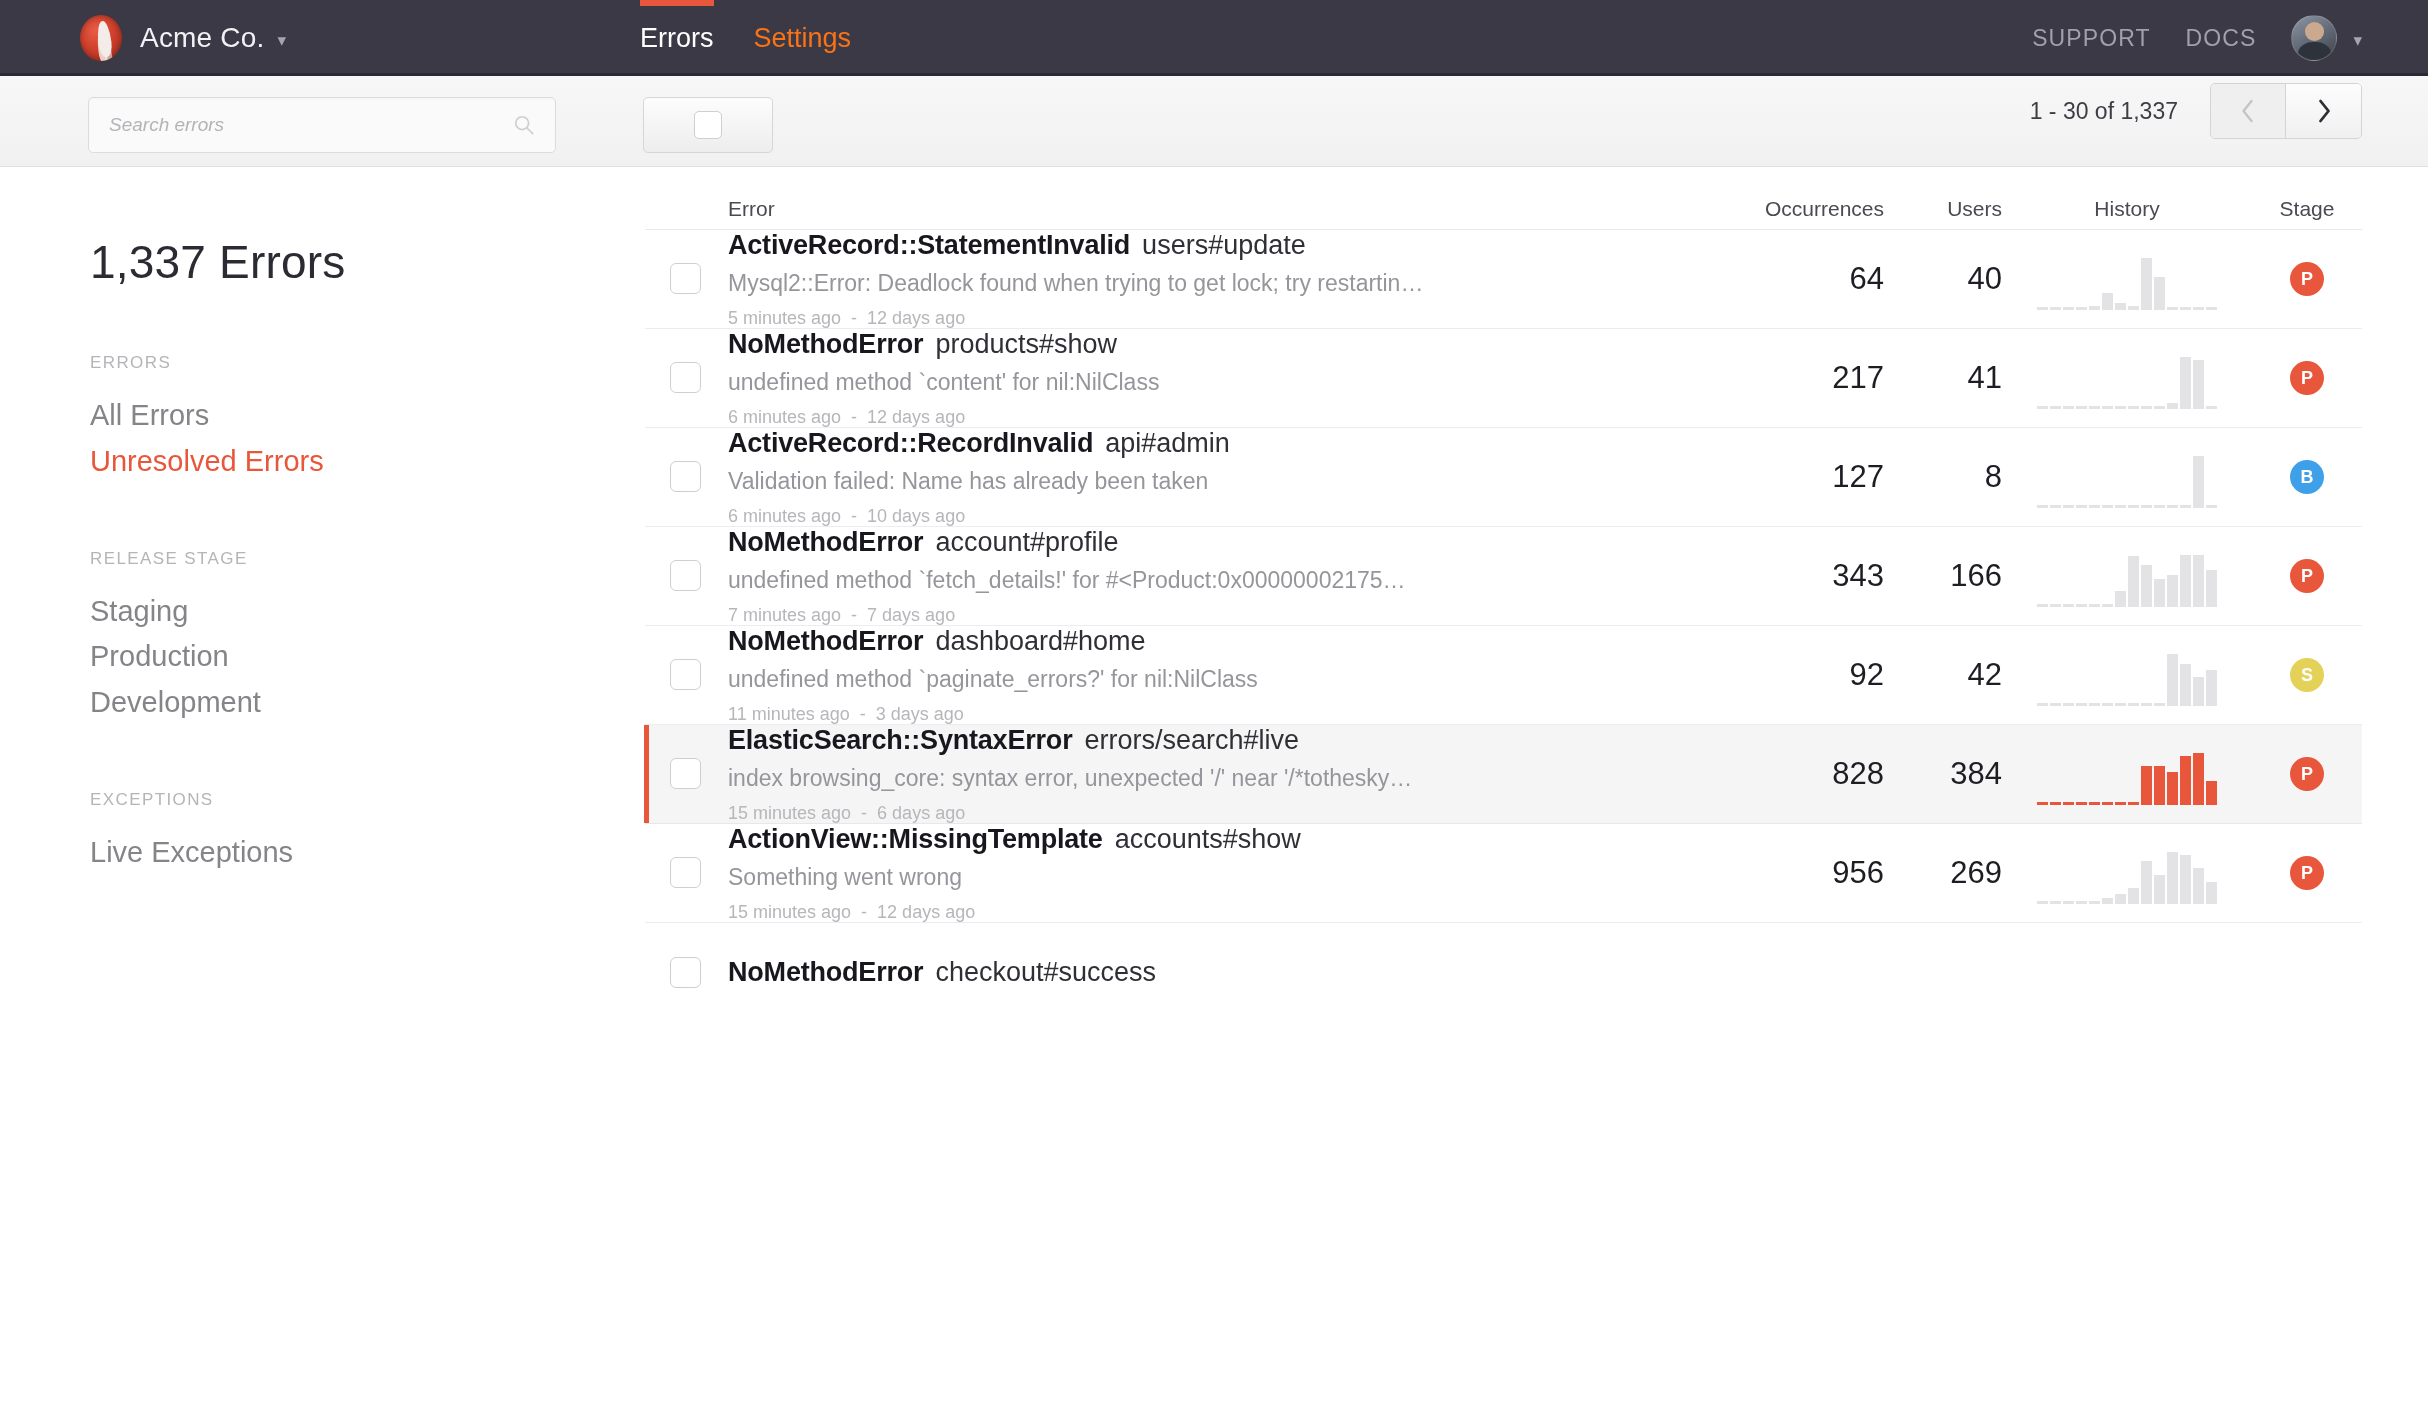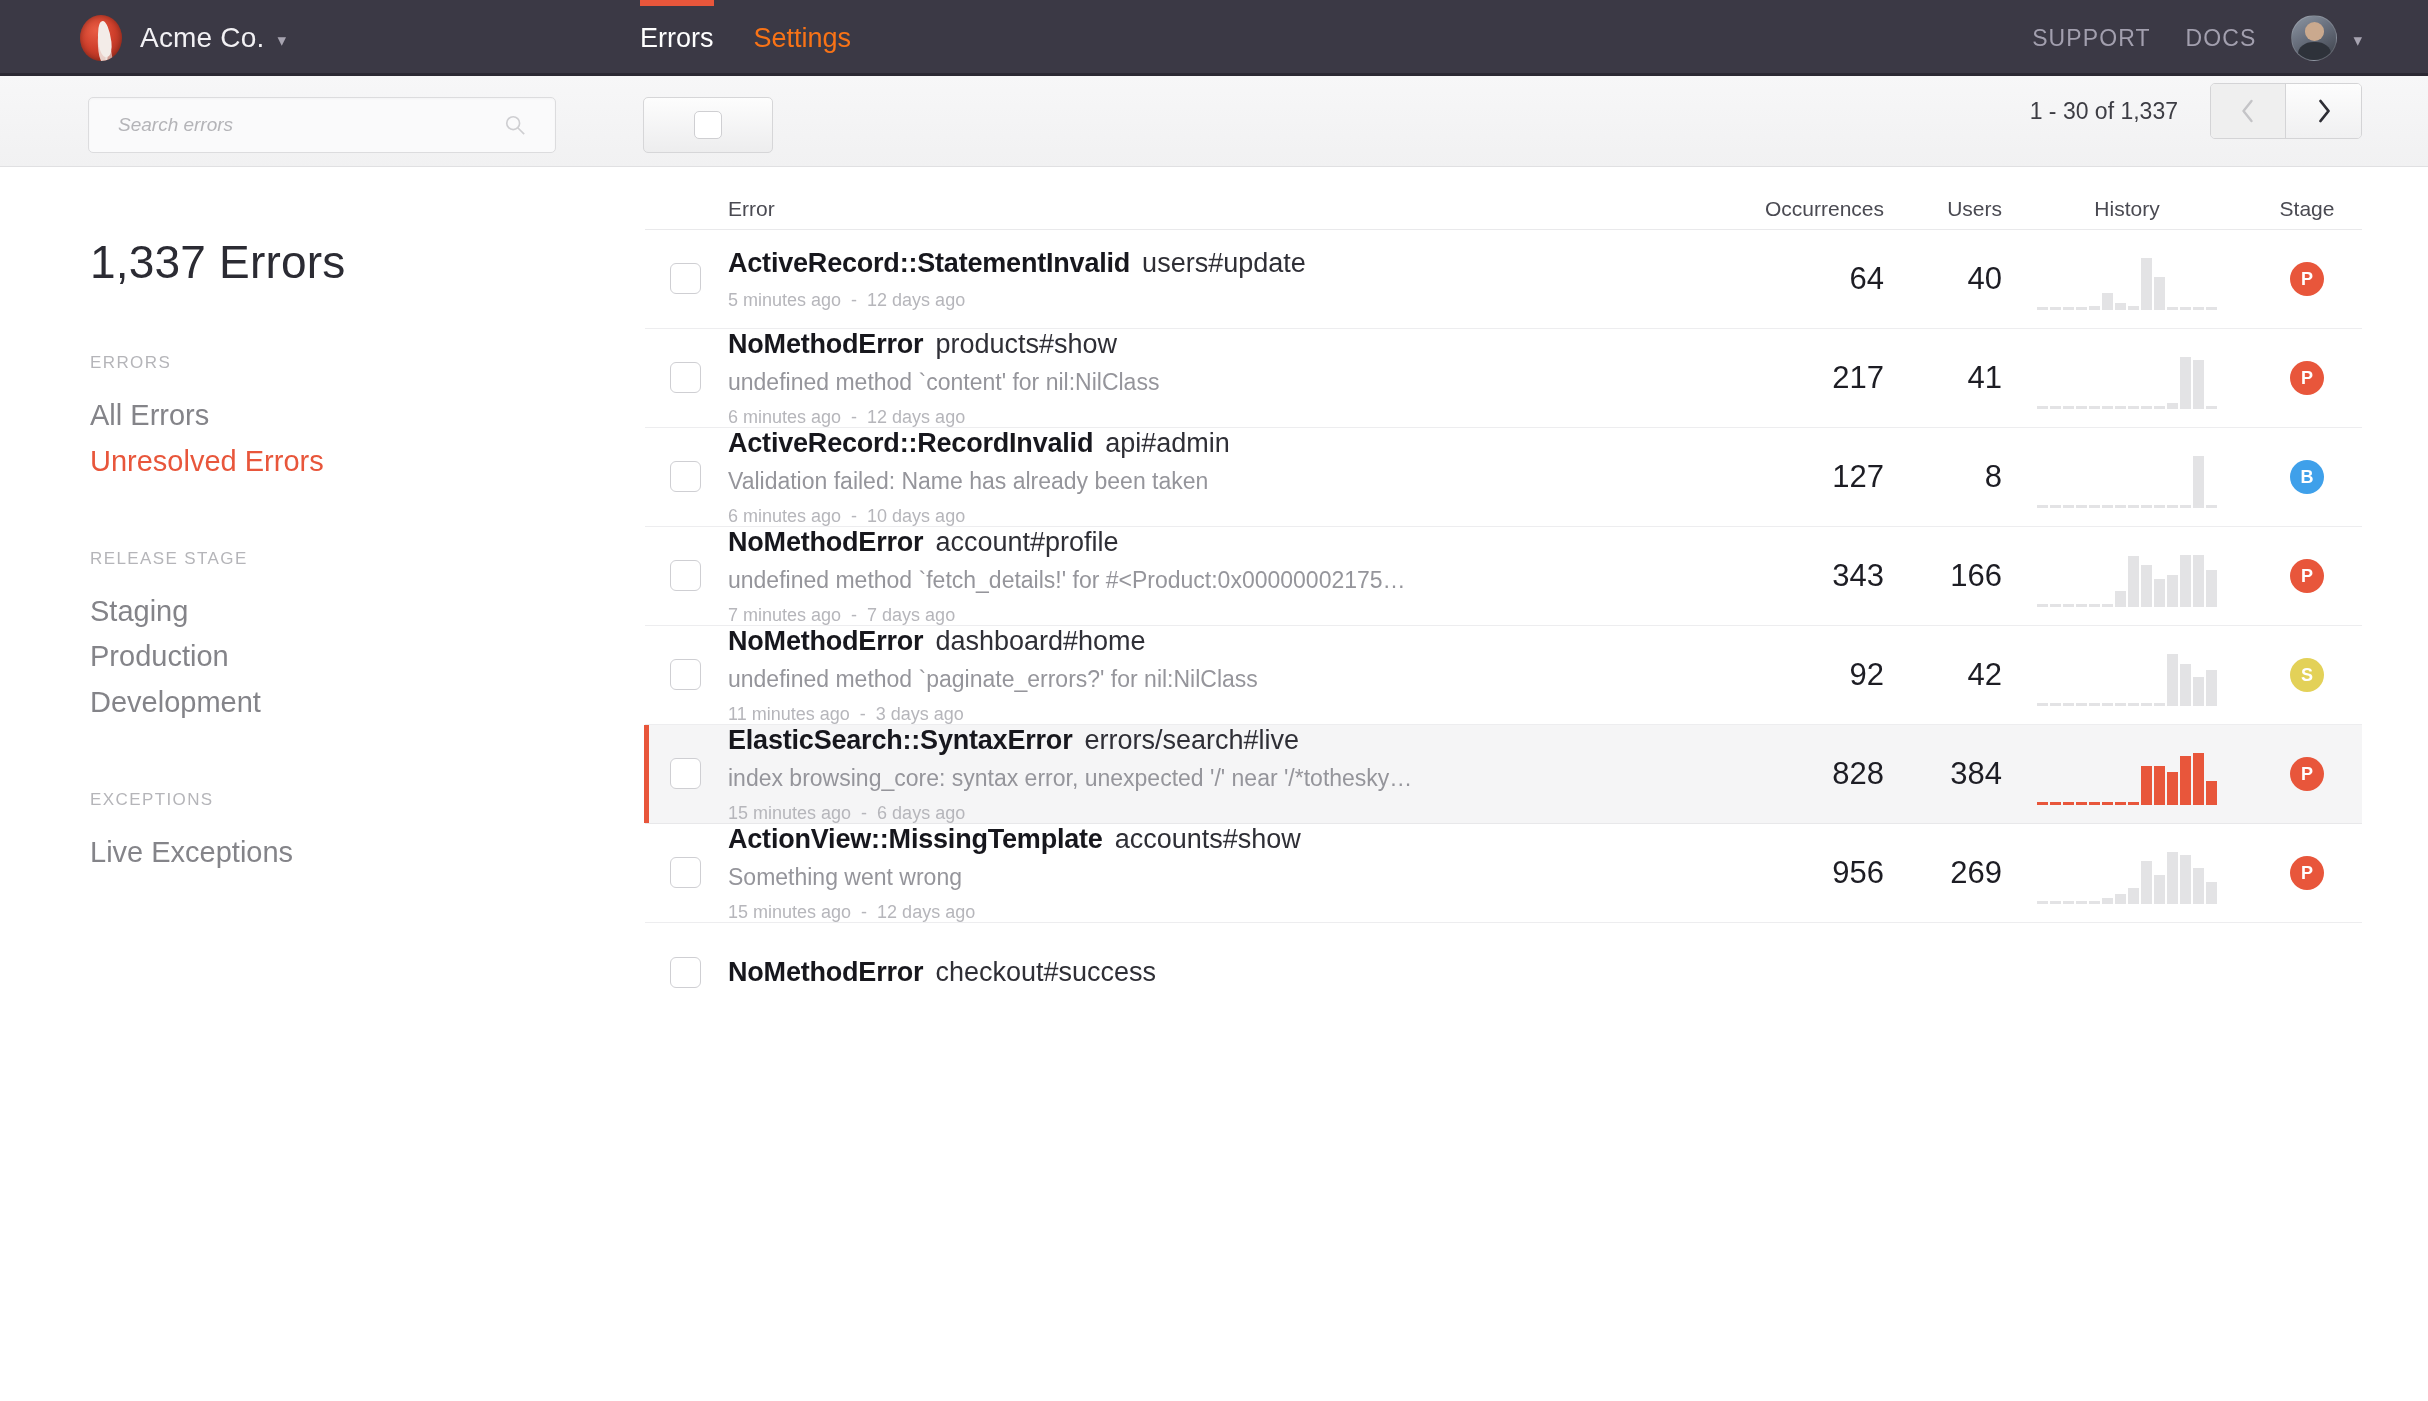--- a/index.html
+++ b/index.html
@@ -119,21 +119,21 @@
     position: absolute; left: 88px; top: 97px;
     width: 468px; height: 56px;
   }
   .search-box {
     width: 100%; height: 100%;
     border: 1px solid #dcdcde;
     border-radius: 5px;
     background: #fafafb;
     box-shadow: inset 0 1px 2px rgba(0,0,0,.03);
     display: flex; align-items: center;
-    padding: 0 29px;
+    padding: 0 20px;
   }
   .search-box input {
     border: 0; outline: 0; background: transparent;
     font-family: "Liberation Sans", sans-serif;
     font-size: 19px; color: #555;
     flex: 1;
   }
   .search-box input::placeholder { color: #b4b4b8; font-style: italic; }
   .search-icon { width: 22px; height: 22px; flex: 0 0 22px; opacity: .45; }
 
@@ -351,20 +351,21 @@
       <div class="col-occ">Occurrences</div>
       <div class="col-users">Users</div>
       <div class="col-hist">History</div>
       <div class="col-stage">Stage</div>
     </div>
     <div class="rows" id="rows">
         <div class="row">
           <div class="cell-err">
             <div class="checkbox"></div>
             <div class="err-title"><span class="err-type">ActiveRecord::StatementInvalid</span><span class="err-ctx">users#update</span></div>
+            <div class="err-msg">Mysql2::Error: Deadlock found when trying to get lock; try restartin…</div>
             <div class="err-time"><span>5 minutes ago</span><span>&nbsp; - &nbsp;</span><span>12 days ago</span></div>
           </div>
           <div class="cell-occ">64</div>
           <div class="cell-users">40</div>
           <div class="cell-hist">
             <div class="spark">
               <div class="spark-bar" style="height:3px"></div>
               <div class="spark-bar" style="height:3px"></div>
               <div class="spark-bar" style="height:3px"></div>
               <div class="spark-bar" style="height:3px"></div>

